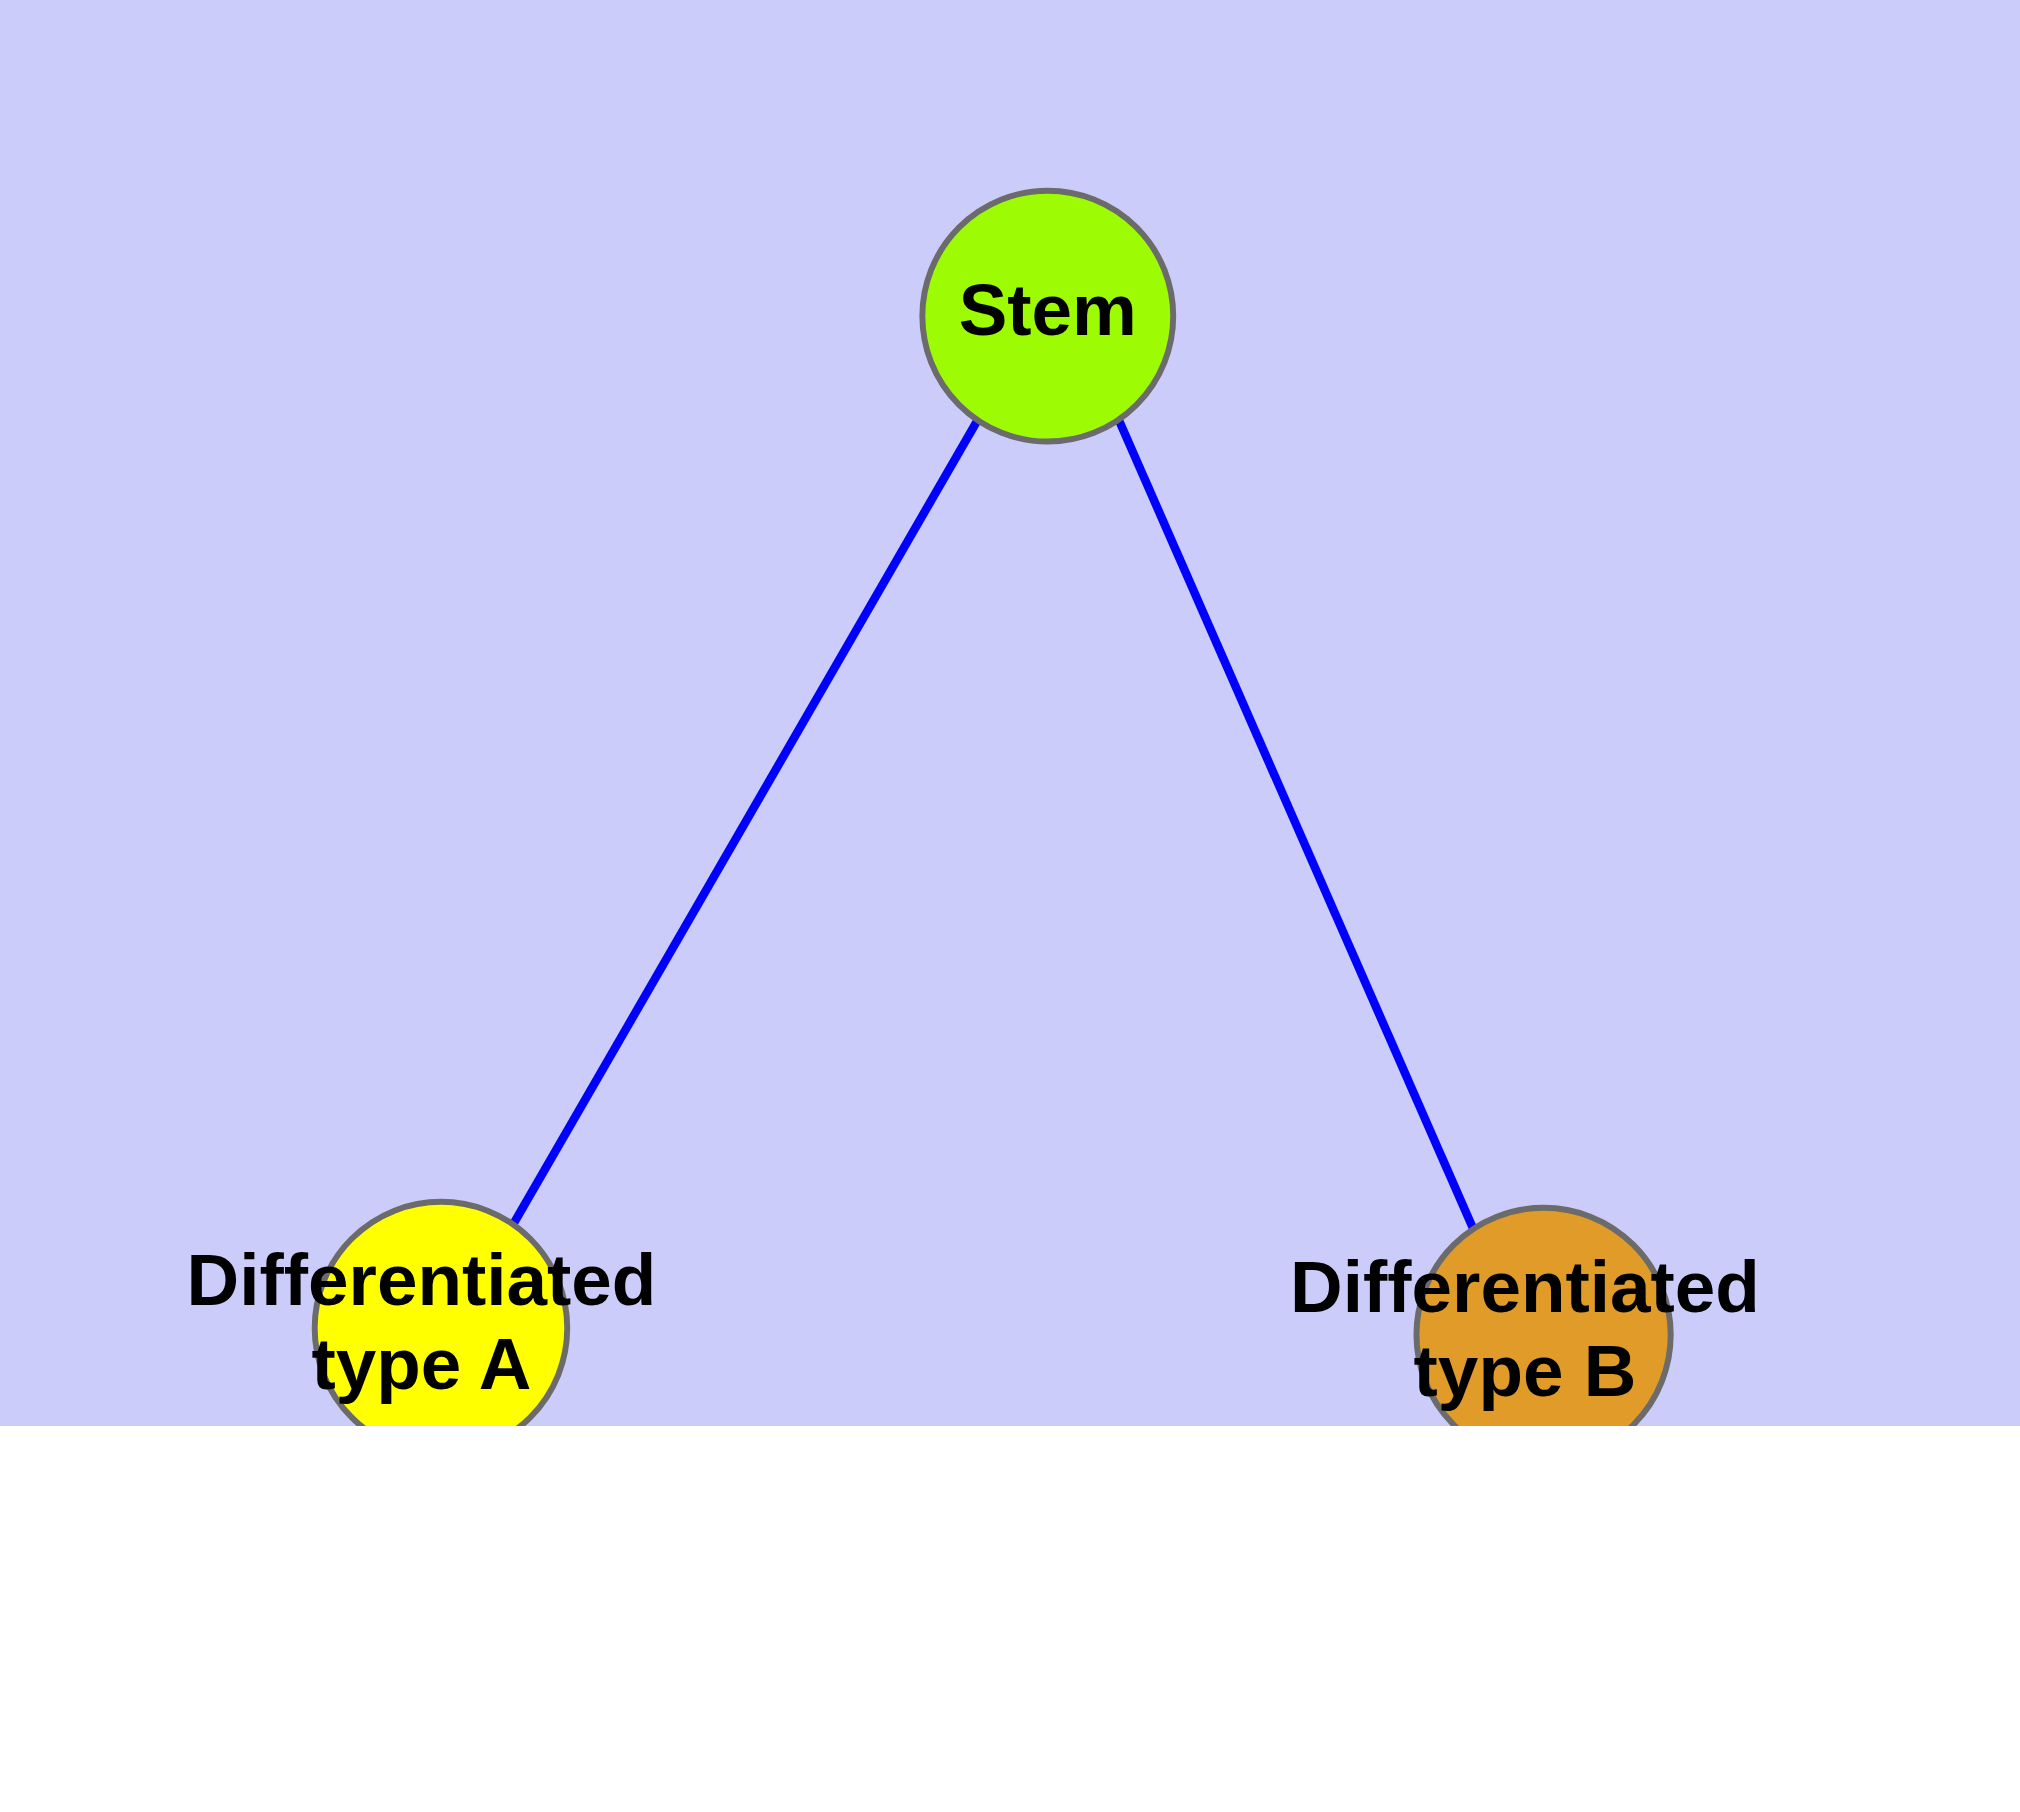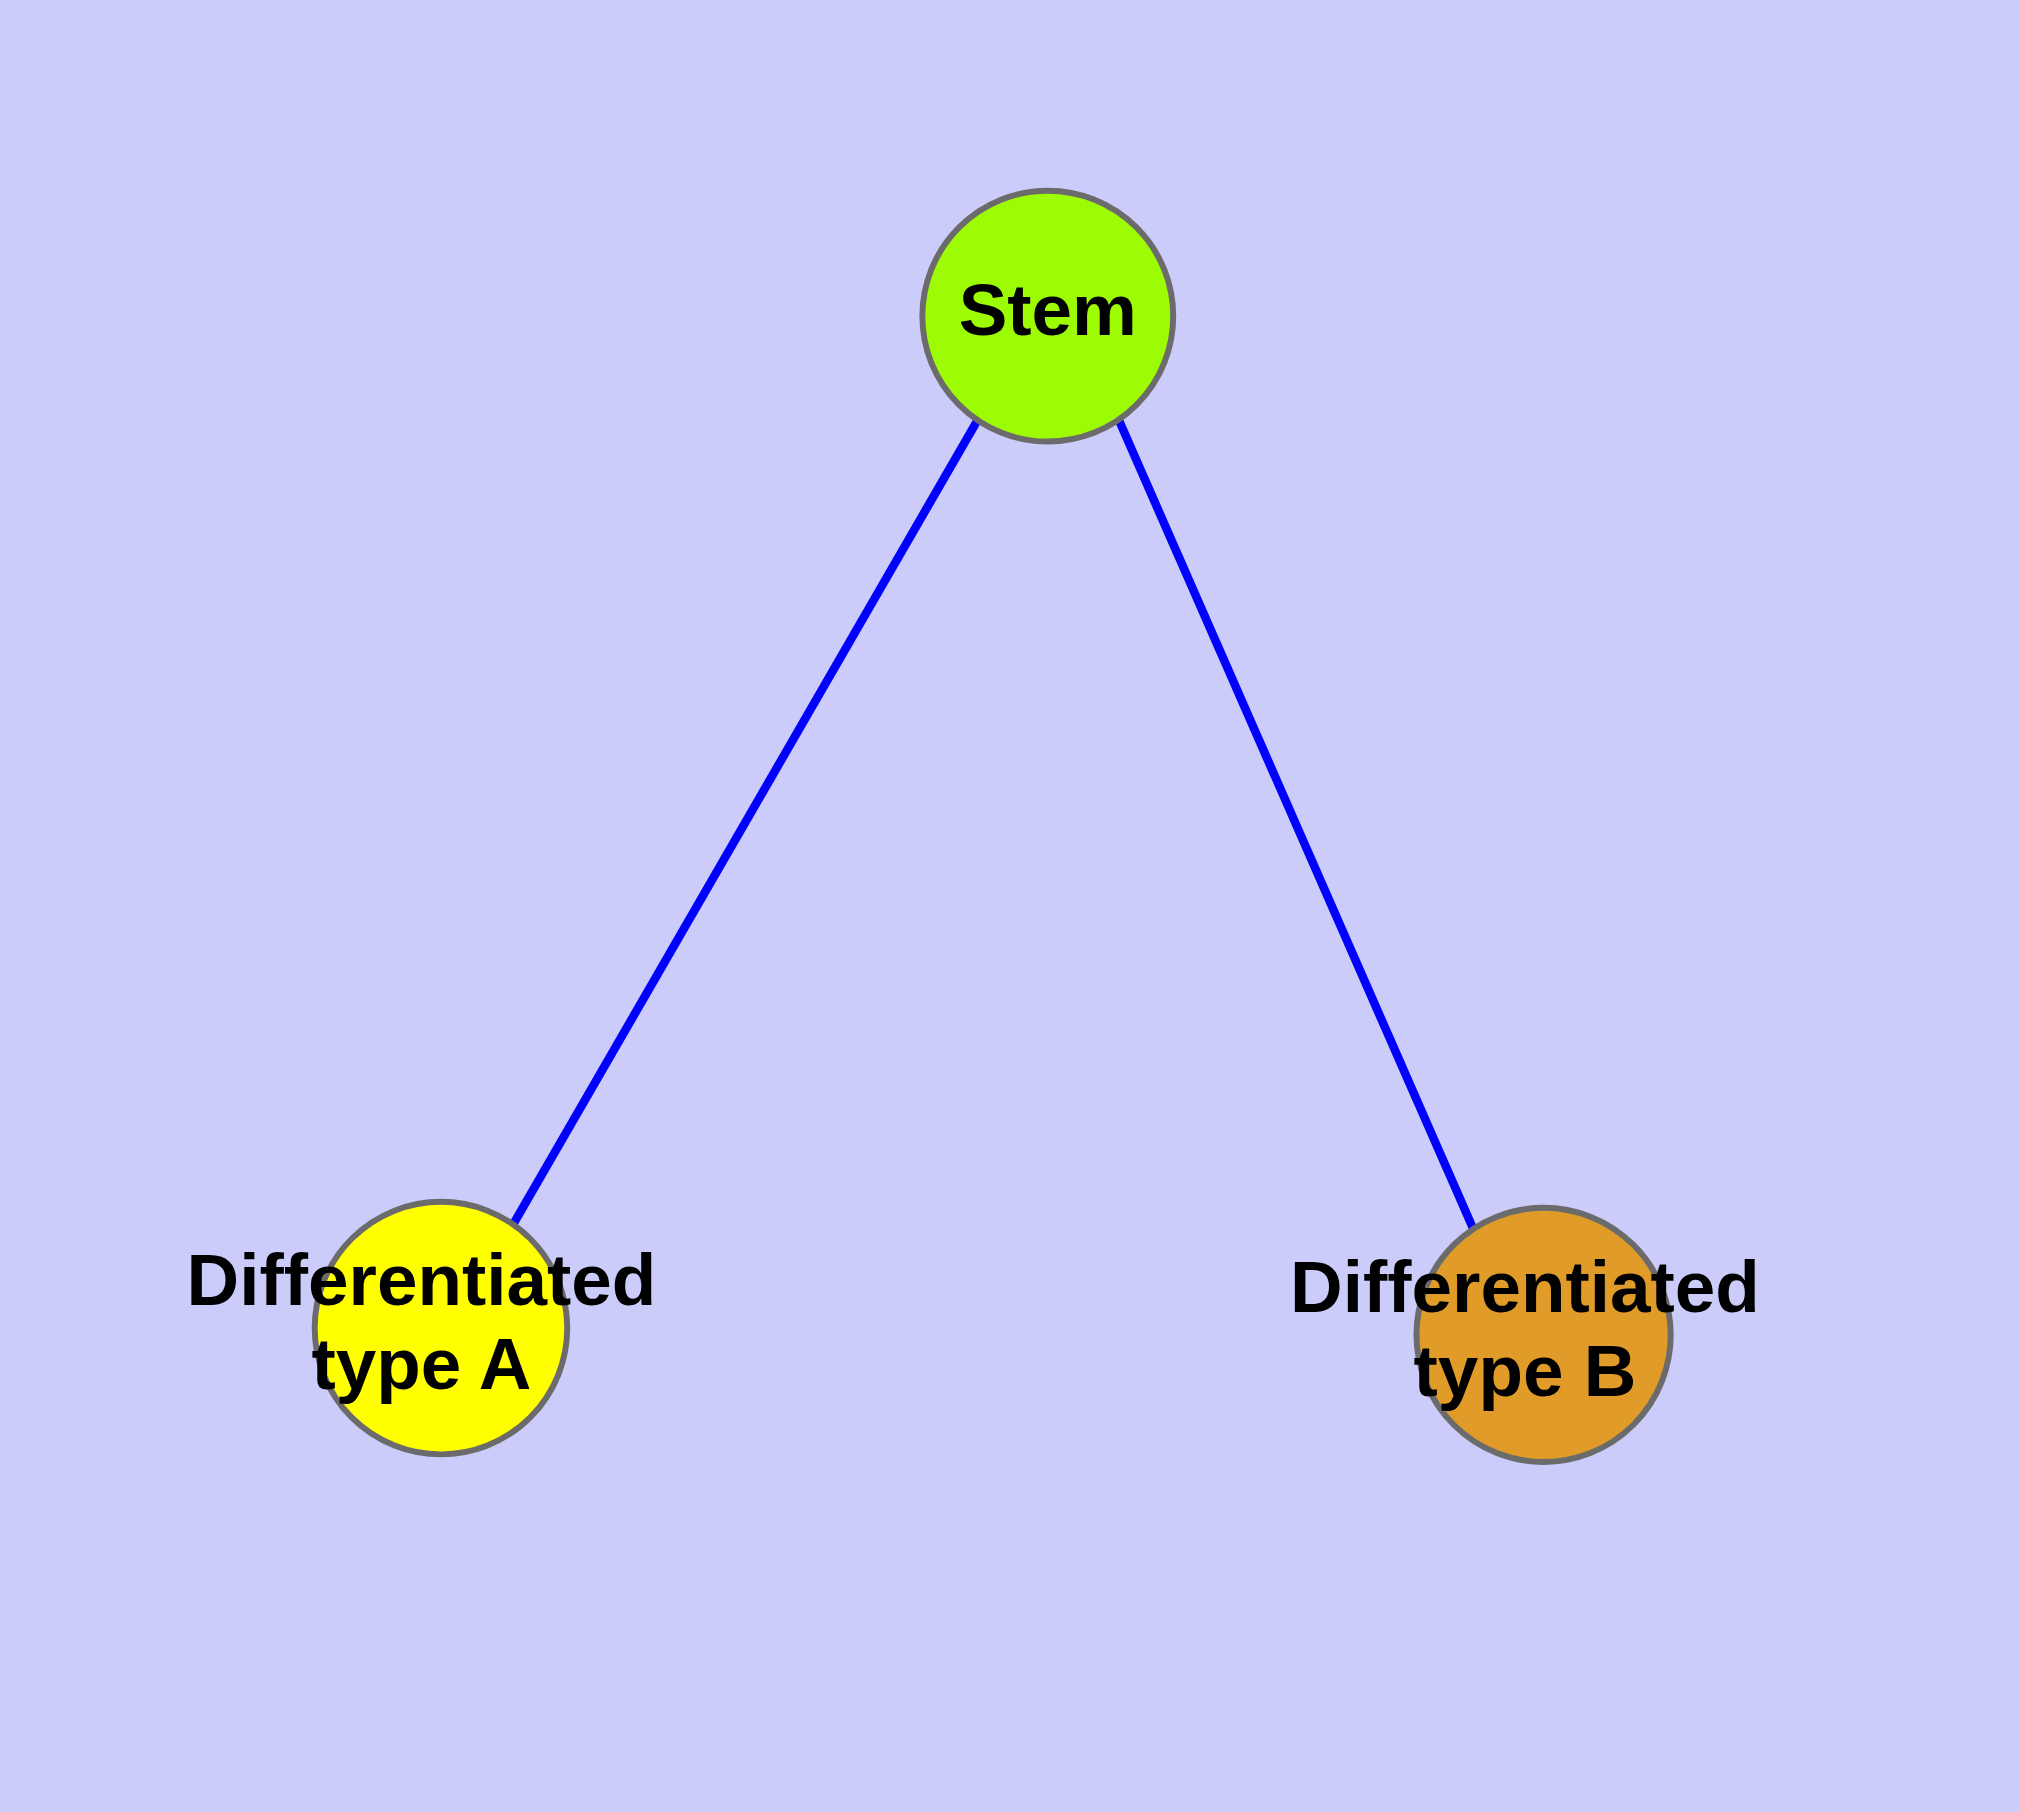--- a/index.html
+++ b/index.html
@@ -4,21 +4,21 @@
 <title>Cell Differentiation Graph</title>
 <style>
   html, body {
     margin: 0;
     padding: 0;
     background: #ffffff;
   }
   #canvas {
     position: relative;
     width: 2021px;
-    height: 1812px;
+    height: 1426px;
     overflow: hidden;
     font-family: "Liberation Sans", "DejaVu Sans", sans-serif;
   }
   #graph-svg {
     position: absolute;
     top: 0;
     left: 0;
     width: 2021px;
     height: 1812px;
     display: block;

